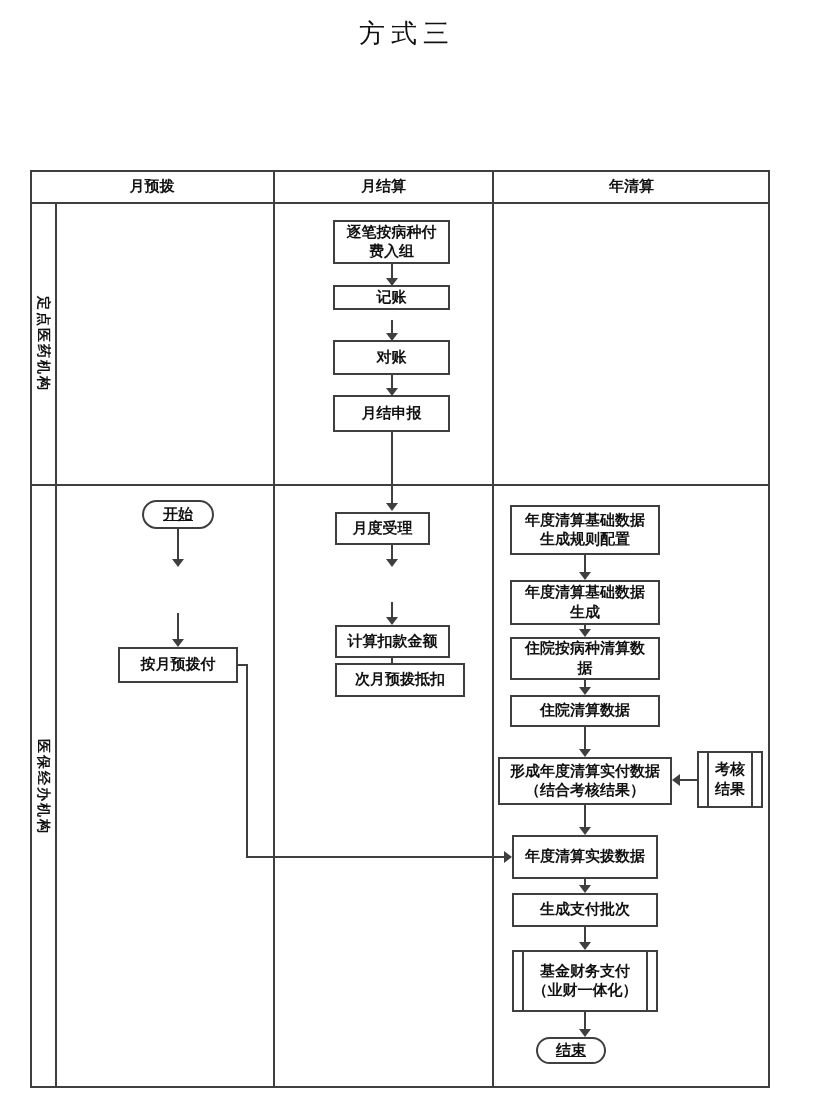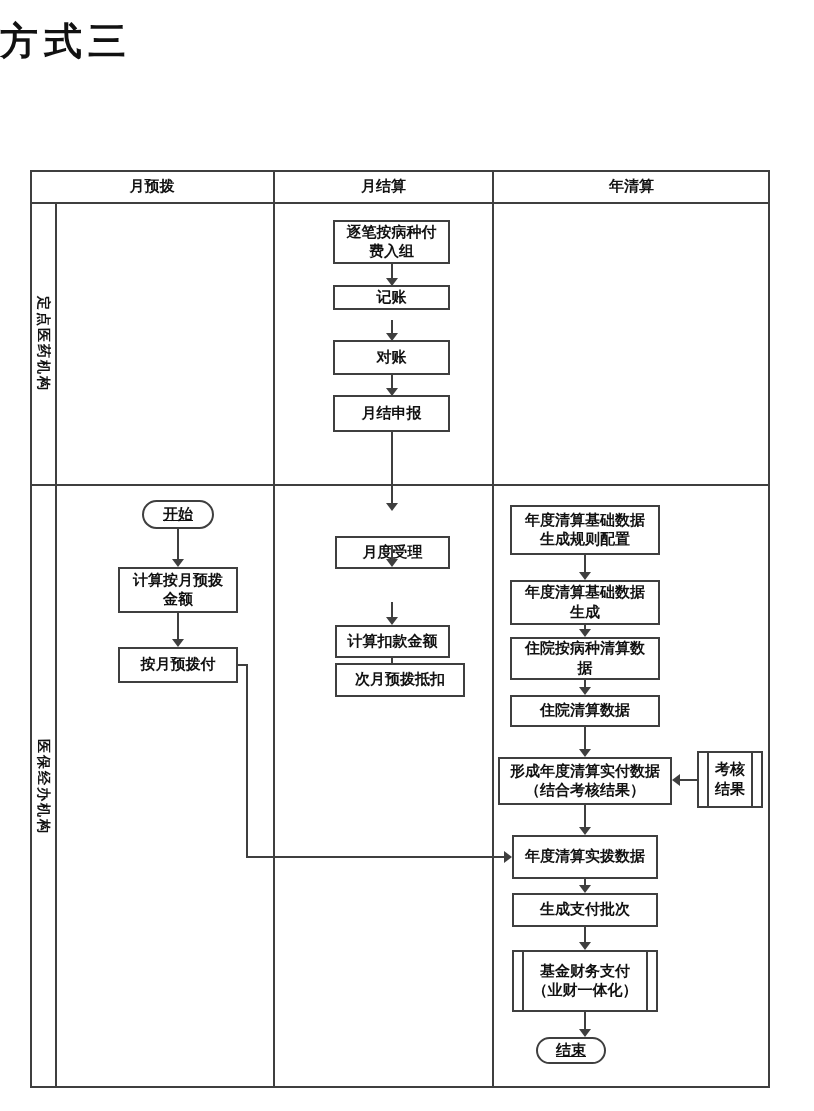--- a/index.html
+++ b/index.html
@@ -5,23 +5,23 @@
   :root{
     --ink:#3f3f3f;
     --text:#161616;
   }
   html,body{margin:0;padding:0;background:#ffffff;}
   .page{
     position:relative;width:814px;height:1111px;background:#ffffff;overflow:hidden;
     font-family:"DejaVu Sans","Liberation Sans",sans-serif;color:var(--text);
   }
   .title{
-    position:absolute;left:0;top:16px;width:100%;
+    position:absolute;left:0;top:16px;width:100%;text-align:center;
     font-family:"DejaVu Serif","Liberation Serif",serif;
-    font-weight:bold;font-size:38px;letter-spacing:6px;color:#111;
+    font-weight:normal;font-size:26px;letter-spacing:6px;color:#111;
   }
   
   .rect{position:absolute;border:2px solid var(--ink);background:transparent;box-sizing:border-box;}
   .hline{position:absolute;border-top:2px solid var(--ink);height:0;}
   .vline{position:absolute;border-left:2px solid var(--ink);width:0;}
   .colhead{
     position:absolute;top:170px;height:33px;display:flex;align-items:center;justify-content:center;
     font-weight:bold;font-size:15px;color:#111;
   }
   .vlabel{position:absolute;display:flex;align-items:center;justify-content:center;}
@@ -86,31 +86,29 @@
   <div class="arrow-down" style="left:386px;top:263px;height:23px"></div>
   <div class="box" style="left:333px;top:285px;width:117px;height:25px">记账</div>
   <div class="arrow-down" style="left:386px;top:320px;height:21px"></div>
   <div class="box" style="left:333px;top:340px;width:117px;height:35px">对账</div>
   <div class="arrow-down" style="left:386px;top:375px;height:21px"></div>
   <div class="box" style="left:333px;top:395px;width:117px;height:37px">月结申报</div>
   <div class="arrow-down" style="left:386px;top:432px;height:79px"></div>
 
   <div class="box stadium" style="left:142px;top:500px;width:72px;height:29px">开始</div>
   <div class="arrow-down" style="left:172px;top:529px;height:38px"></div>
-  <div class="box" style="left:118px;top:567px;width:120px;height:46px">计算按月预拨
-金额</div>
   <div class="arrow-down" style="left:172px;top:613px;height:34px"></div>
   <div class="box" style="left:118px;top:647px;width:120px;height:36px">按月预拨付</div>
 
   <div class="hline" style="left:238px;top:664px;width:10px"></div>
   <div class="vline" style="left:246px;top:664px;height:193px"></div>
   <div class="hline" style="left:246px;top:856px;width:258px"></div>
   <div class="tri-right" style="left:504px;top:851px"></div>
 
-  <div class="box" style="left:335px;top:536px;width:115px;height:33px">月度受理</div>
+  <div class="box" style="left:335px;top:512px;width:95px;height:33px">月度受理</div>
   <div class="arrow-down" style="left:386px;top:545px;height:22px"></div>
   <div class="arrow-down" style="left:386px;top:602px;height:23px"></div>
   <div class="box" style="left:335px;top:625px;width:115px;height:33px">计算扣款金额</div>
   <div class="arrow-down" style="left:386px;top:658px;height:25px"></div>
   <div class="box" style="left:335px;top:663px;width:130px;height:34px">次月预拨抵扣</div>
 
   <div class="box" style="left:510px;top:505px;width:150px;height:50px">年度清算基础数据
 生成规则配置</div>
   <div class="arrow-down" style="left:579px;top:555px;height:25px"></div>
   <div class="box" style="left:510px;top:580px;width:150px;height:45px">年度清算基础数据

